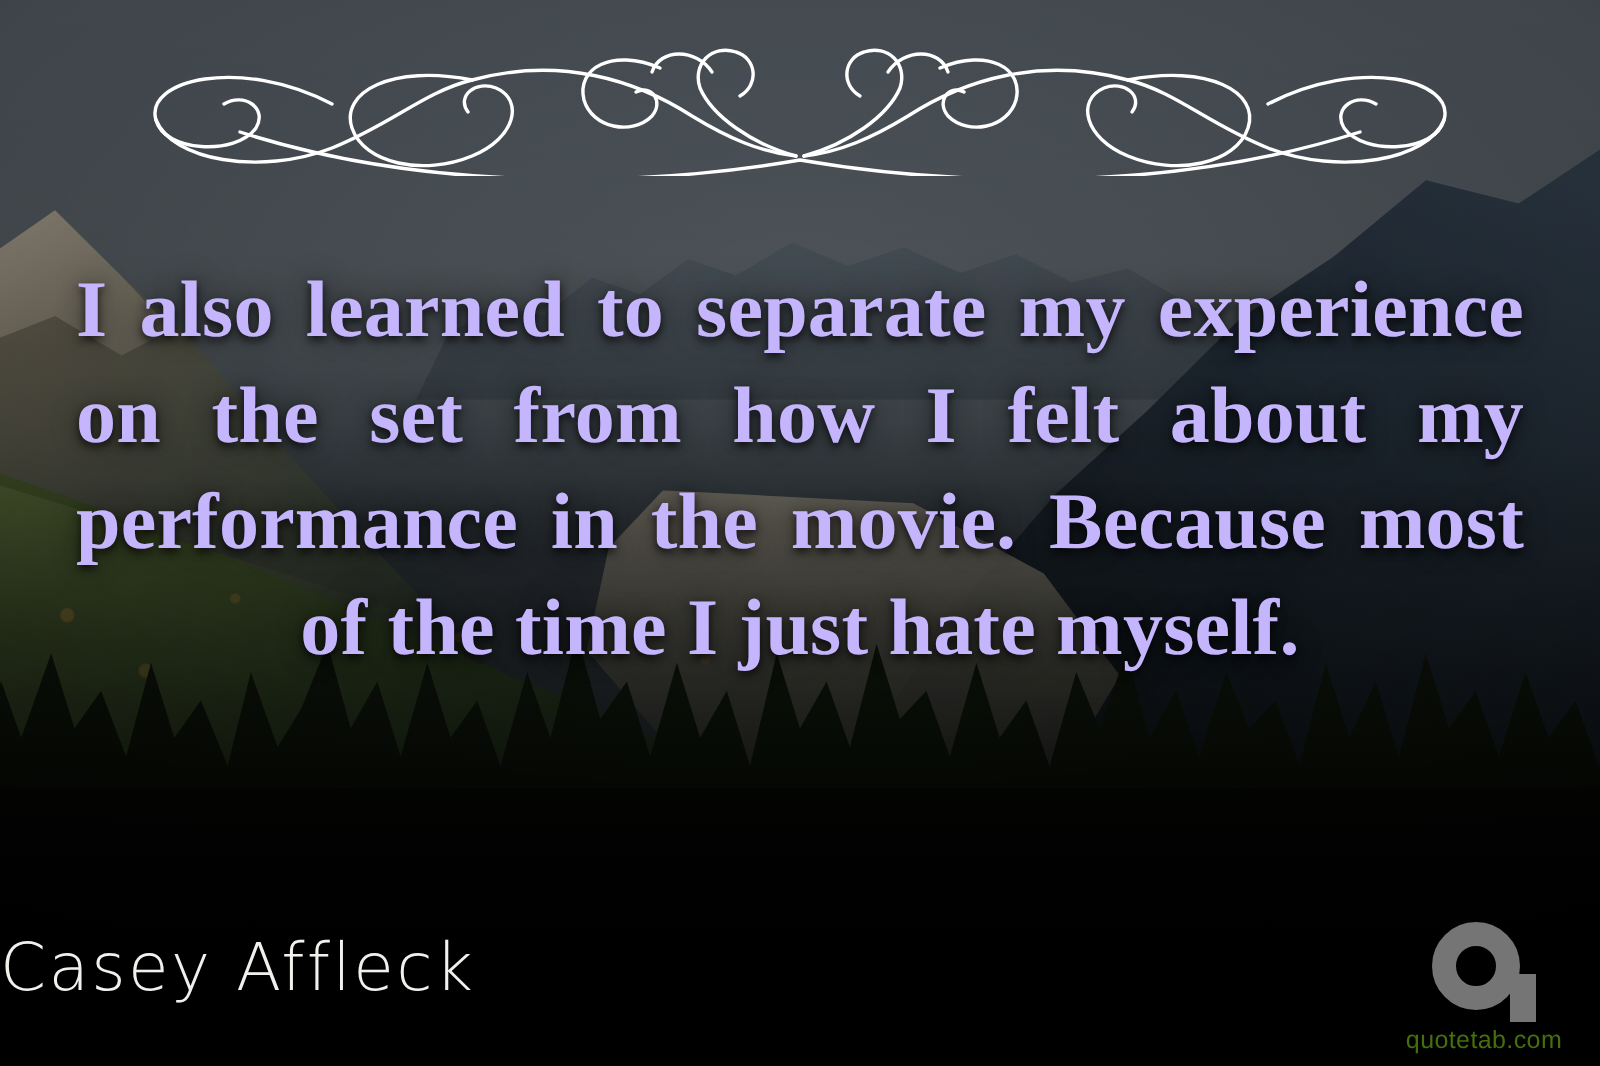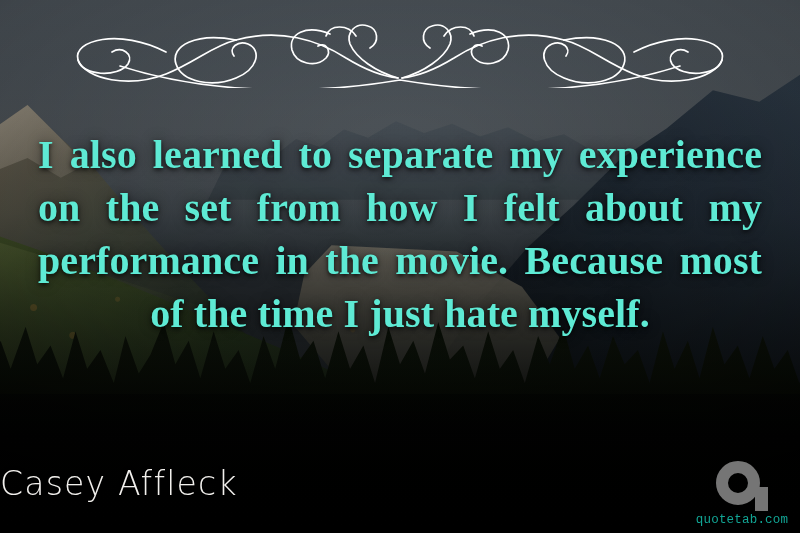--- a/index.html
+++ b/index.html
@@ -156,21 +156,21 @@
   }
   #ornament svg { display:block; width:800px; height:82px; }
 
   #quote-text {
     position:absolute;
     top:128px; left:38px; width:724px;
     font-family:"Liberation Serif", serif;
     font-weight:700;
     font-size:40px;
     line-height:53px;
-    color:#5eead4;
+    color:#c4b5fd;
     text-align:justify;
     text-align-last:center;
     text-shadow:0 2px 4px rgba(0,0,0,.72), 0 0 14px rgba(0,0,0,.45);
     letter-spacing:.1px;
   }
 
   #author-name {
     position:absolute;
     top:464px; left:0; width:800px;
     text-align:left;
@@ -198,23 +198,23 @@
     width:44px; height:44px;
     border:12px solid #bdbdbd;
     border-radius:50%;
   }
   .wm-tail {
     position:absolute; right:0; bottom:0;
     width:13px; height:24px;
     background:#bdbdbd;
   }
   #watermark-label {
-    font-family:Liberation Mono, monospace;
+    font-family:Liberation Sans, sans-serif;
     font-size:12.5px;
-    color:#14b8a6;
+    color:#4d7c0f;
     letter-spacing:.2px;
     opacity:.9;
   }
 </style>
 </head>
 <body>
 
 <div id="quote-card">
 
   <div class="bg-layer">

